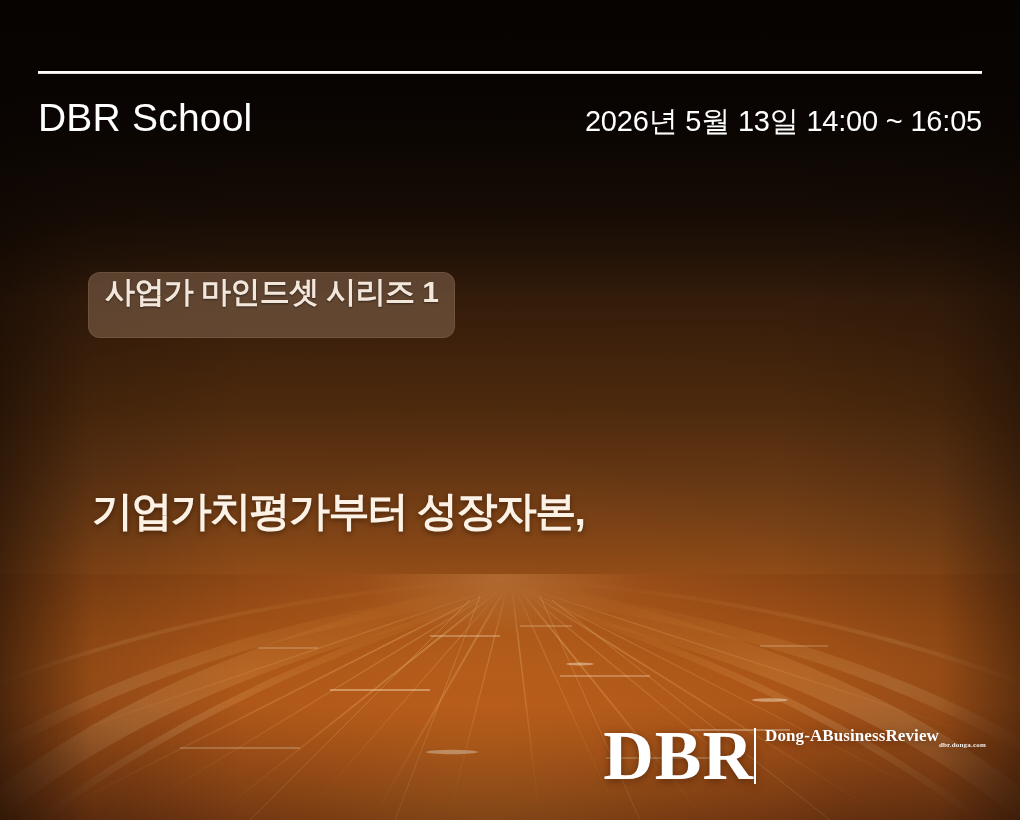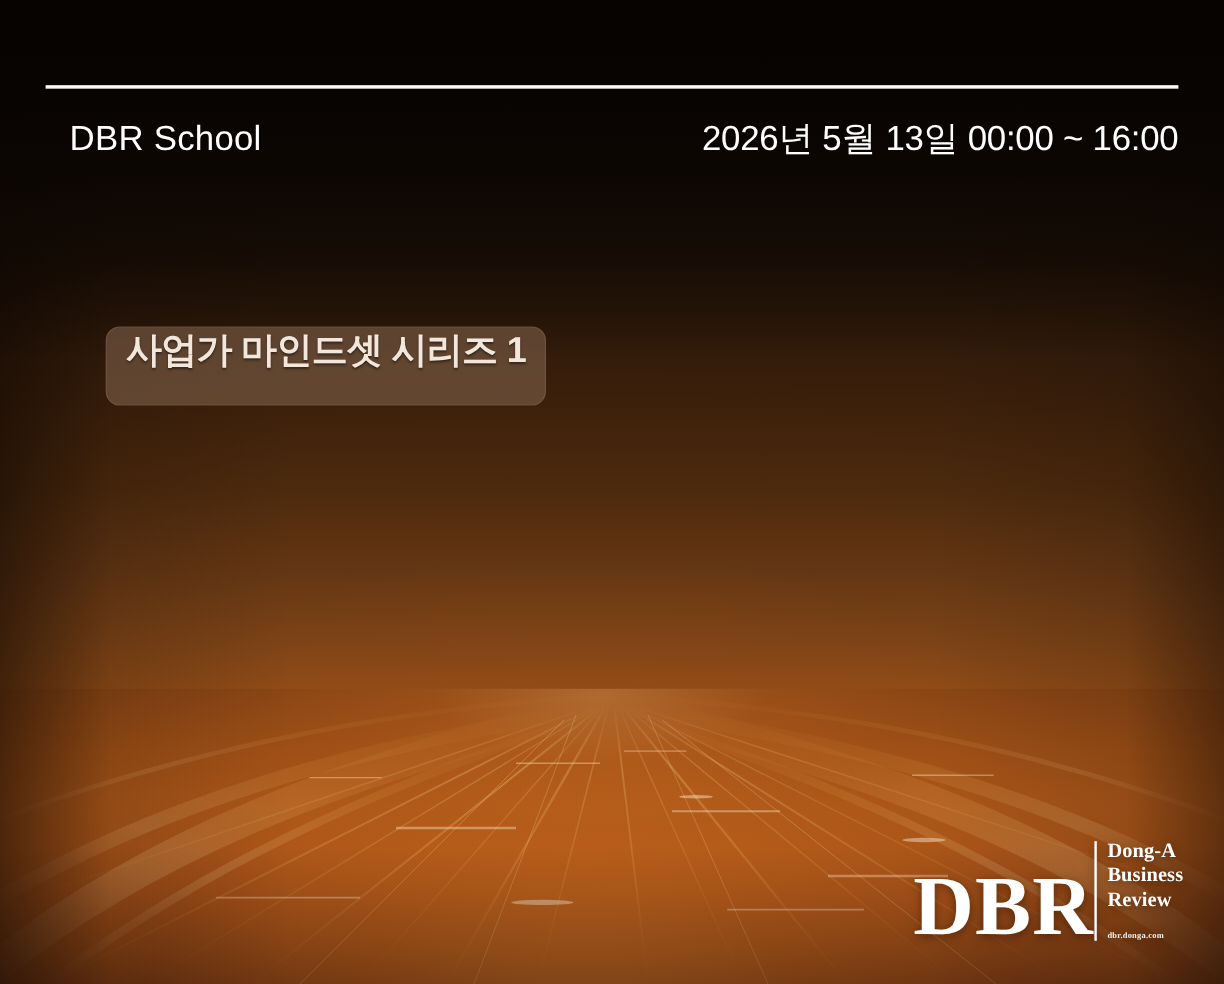--- a/index.html
+++ b/index.html
@@ -142,25 +142,24 @@
     position: absolute;
     left: 38px;
     right: 38px;
     top: 96px;
     display: flex;
     align-items: baseline;
     justify-content: space-between;
   }
   .brand-label {
     color: #ffffff;
-    font-size: 29px;
+    font-size: 39px;
     font-weight: 400;
     letter-spacing: 0.2px;
     white-space: nowrap;
-    margin-left: 20px;
   }
   .schedule-label {
     color: #ffffff;
     font-size: 29px;
     font-weight: 400;
     letter-spacing: -0.2px;
     white-space: nowrap;
   }
 
   .badge {
@@ -238,21 +237,21 @@
     display: flex;
     align-items: flex-end;
   }
   .logo-divider {
     width: 2px;
     background: #ffffff;
     margin: 2px 9px 2px 0;
   }
   .logo-text {
     display: flex;
-    flex-direction: column;
+    flex-direction: row;
     justify-content: flex-end;
     color: #ffffff;
     font-family: "Liberation Serif", "DejaVu Serif", serif;
   }
   .logo-text .lt {
     font-size: 17px;
     font-weight: 700;
     line-height: 1.22;
     letter-spacing: 0.1px;
   }
@@ -362,29 +361,30 @@
 
   <div class="vignette"></div>
   <div class="top-shade"></div>
 
   <div class="content">
 
     <div class="rule"></div>
 
     <div class="header-row">
       <div class="brand-label">DBR School</div>
-      <div class="schedule-label">2026년 5월 13일 00:00 ~ 16:00</div>
+      <div class="schedule-label">2026년 5월 13일 14:00 ~ 16:05</div>
     </div>
 
     <div class="badge">
       <span class="badge-text">사업가 마인드셋 시리즈 1</span>
     </div>
 
 
     <div class="subtitle">
+      <span class="sub-line">기업가치평가부터 성장자본,</span>
     </div>
 
     <div class="logo">
       <div class="logo-mark">DBR</div>
       <div class="logo-divider"></div>
       <div class="logo-text">
         <span class="lt">Dong-A</span>
         <span class="lt">Business</span>
         <span class="lt">Review</span>
         <span class="logo-url">dbr.donga.com</span>

